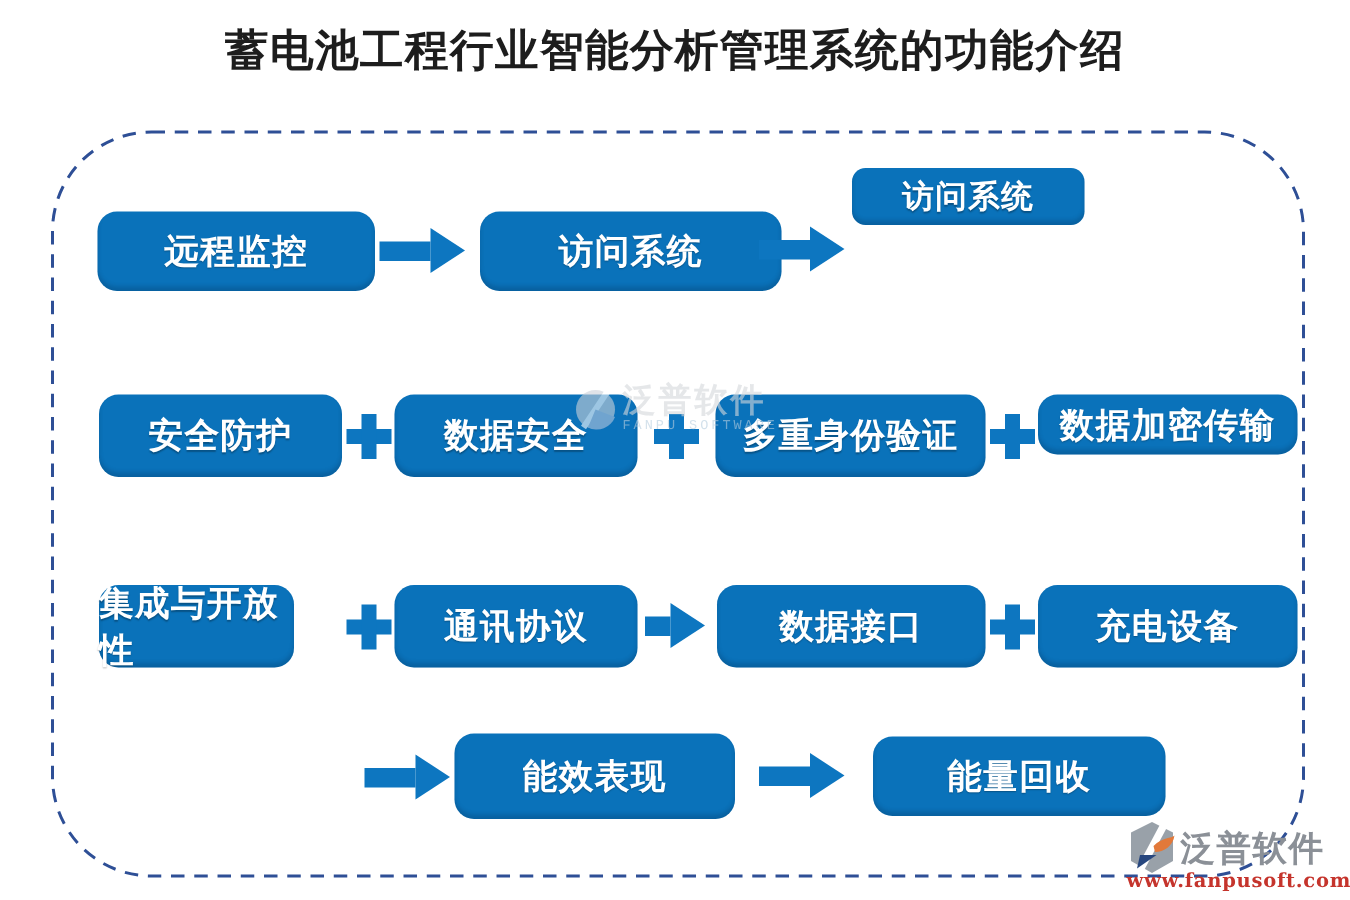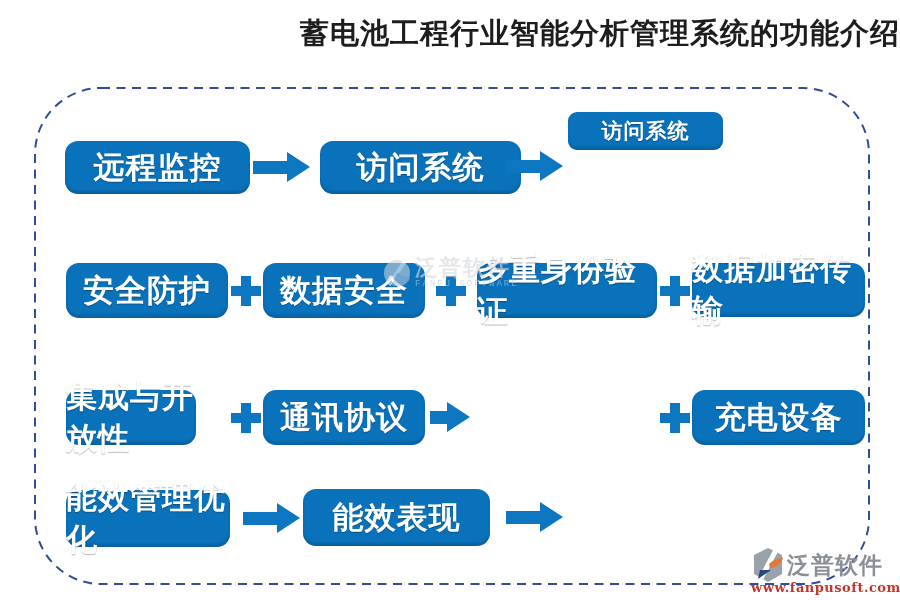--- a/index.html
+++ b/index.html
@@ -1,27 +1,27 @@
 <!DOCTYPE html>
 <html><head>
 <meta charset="utf-8">
 <style>
   *{margin:0;padding:0;box-sizing:border-box}
   html,body{width:900px;height:600px;background:#ffffff;overflow:hidden;
     font-family:"DejaVu Serif","Liberation Serif",serif}
   .stage{position:absolute;left:0;top:0;width:900px;height:600px}
 
-  .title{position:absolute;left:0;top:14px;width:100%;text-align:right;
+  .title{position:absolute;left:0;top:14px;width:100%;text-align:center;
     font-size:29px;font-weight:bold;color:#1d1d1d;letter-spacing:1px}
 
   .frame{position:absolute;left:33px;top:86px;z-index:0}
 
   .node{position:absolute;background:#0a72ba;color:#ffffff;border-radius:13px;
     display:flex;align-items:center;justify-content:center;font-weight:bold;
-    font-size:31px;letter-spacing:1px;z-index:2;
+    font-size:23px;letter-spacing:1px;z-index:2;
     box-shadow:inset 0 -3px 3px rgba(0,35,70,.22);
     text-shadow:0 1px 1px rgba(0,0,0,.28)}
   .node.sm{font-size:21px;border-radius:9px}
 
   .arrow{position:absolute;display:flex;align-items:center;z-index:2}
   .arrow .bar{width:34px;height:13px;background:#0d76c0}
   .arrow.sm .bar{width:17px}
   .arrow .head{width:0;height:0;border-top:15px solid transparent;
     border-bottom:15px solid transparent;border-left:23px solid #0d76c0}
 
@@ -62,42 +62,43 @@
       <i class="head"></i>
   </div>
   <div class="node sm" style="left:568px;top:112px;width:155px;height:38px">访问系统</div>
 
   <div class="node" style="left:66px;top:263px;width:162px;height:55px">安全防护</div>
   <div class="plus" style="left:231px;top:276px"></div>
   <div class="node" style="left:263px;top:263px;width:162px;height:55px">数据安全</div>
   <div class="plus" style="left:436px;top:276px"></div>
   <div class="node" style="left:477px;top:263px;width:180px;height:55px">多重身份验证</div>
   <div class="plus" style="left:660px;top:276px"></div>
-  <div class="node" style="left:692px;top:263px;width:173px;height:54px">数据加密传输</div>
+  <div class="node" style="left:692px;top:263px;width:173px;height:40px">数据加密传输</div>
 
   <div class="node" style="left:66px;top:390px;width:130px;height:55px">集成与开放性</div>
   <div class="plus" style="left:231px;top:403px"></div>
   <div class="node" style="left:263px;top:390px;width:162px;height:55px">通讯协议</div>
   <div class="arrow sm" style="left:430px;top:402px">
     <i class="bar"></i>
       <i class="head"></i>
   </div>
+  <div class="node" style="left:478px;top:390px;width:179px;height:55px">数据接口</div>
   <div class="plus" style="left:660px;top:403px"></div>
   <div class="node" style="left:692px;top:390px;width:173px;height:55px">充电设备</div>
 
-  <div class="node" style="left:66px;top:490px;width:164px;height:57px">能效管理优化</div>
   <div class="arrow" style="left:243px;top:503px">
     <i class="bar"></i>
       <i class="head"></i>
   </div>
   <div class="node" style="left:303px;top:489px;width:187px;height:57px">能效表现</div>
   <div class="arrow" style="left:506px;top:502px">
     <i class="bar"></i>
       <i class="head"></i>
   </div>
+  <div class="node" style="left:582px;top:491px;width:195px;height:53px">能量回收</div>
 
   <div class="wm">
     <svg width="30" height="36" viewBox="0 0 30 36">
       <circle cx="15" cy="18" r="13" fill="#ccd2d9"></circle>
       <path d="M23 6 L7 30" stroke="#ffffff" stroke-width="4"></path>
       <path d="M15 18 L28 23 A13 13 0 0 1 10 30 Z" fill="#b5c6de"></path>
     </svg>
     <span class="wm-stack">
       <span class="wm-text">泛普软件</span>
       <span class="wm-sub">FANPU SOFTWARE</span>

